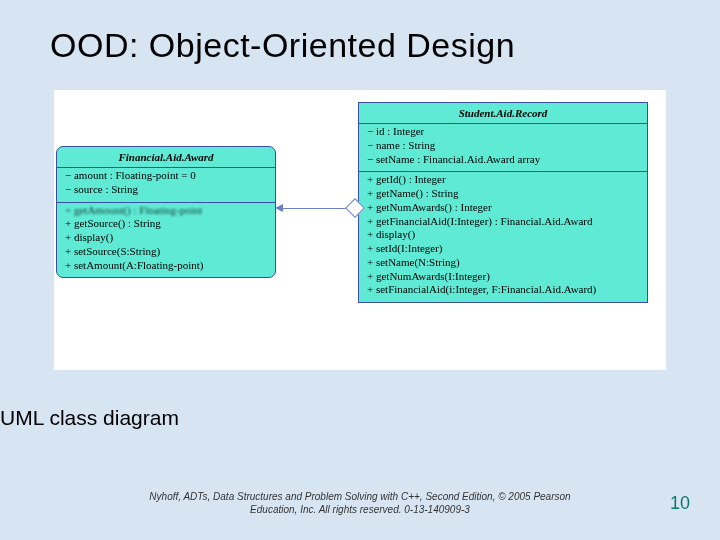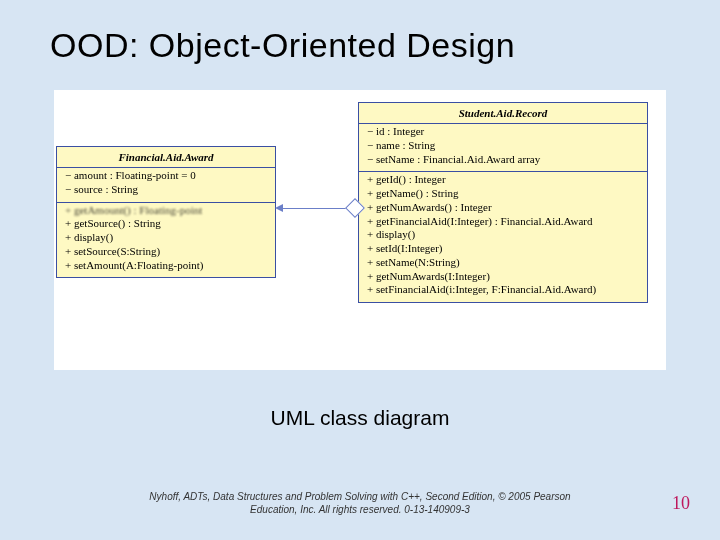--- a/index.html
+++ b/index.html
@@ -24,21 +24,21 @@
     position: absolute;
     left: 54px;
     top: 90px;
     width: 612px;
     height: 280px;
     background: #fff;
   }
   .uml {
     position: absolute;
     border: 1px solid #3a4fa3;
-    background: #fef9c3;
+    background: #5eead4;
     font-family: "Times New Roman", Times, serif;
     font-size: 11px;
   }
   .uml .section {
     border-top: 1px solid #3a4fa3;
     padding: 1px 8px 5px 8px;
   }
   .uml .section.first { border-top: none; }
   .uml .cls-name {
     text-align: center;
@@ -67,45 +67,44 @@
     position: absolute;
     width: 0; height: 0;
     border-top: 4px solid transparent;
     border-bottom: 4px solid transparent;
     border-right: 8px solid #6b7fc8;
   }
   .caption {
     position: absolute;
     top: 406px;
     width: 100%;
-    text-align: center;
+    text-align: left;
     font-size: 21px;
     color: #000;
   }
   .footer {
     position: absolute;
     bottom: 24px;
     width: 100%;
     text-align: center;
     font-size: 10px;
     color: #333;
     line-height: 1.25;
     font-style: italic;
   }
   .pagenum {
     position: absolute;
     right: 30px;
     bottom: 26px;
     font-size: 18px;
-    color: #be185d;
-    font-family: Liberation Serif, serif;
+    color: #0f766e;
   }
 
   
-  #cls-faa { left: 2px;  top: 56px;  width: 218px; }
+  #cls-faa { left: 2px;  top: 56px;  width: 218px; border-radius: 7px; }
   #cls-sar { left: 304px; top: 12px; width: 288px; }
 </style>
 </head>
 <body>
 
 <div class="slide-title">OOD:  Object-Oriented Design</div>
 
 <div class="canvas">
 
   <div id="cls-faa" class="uml">

